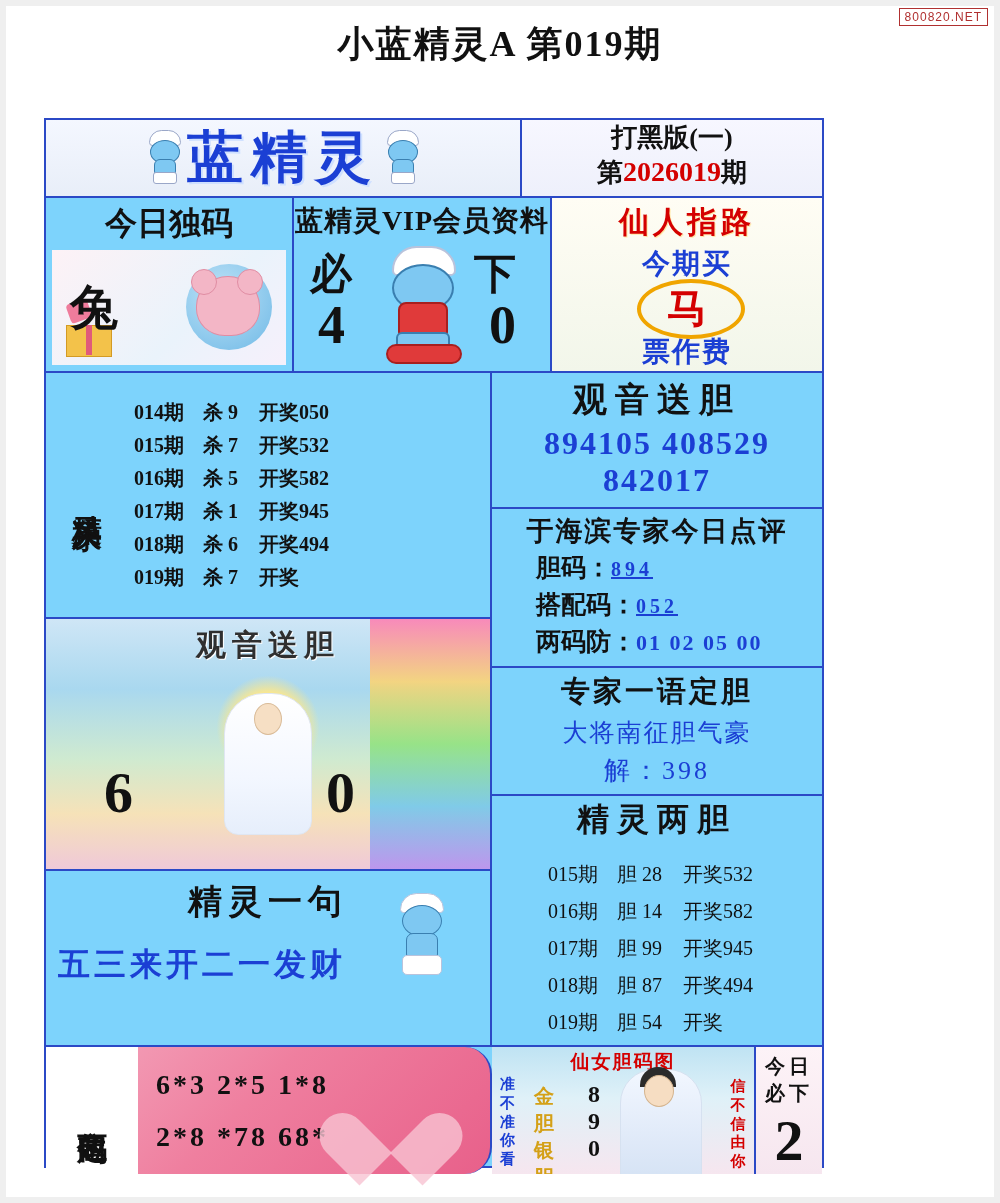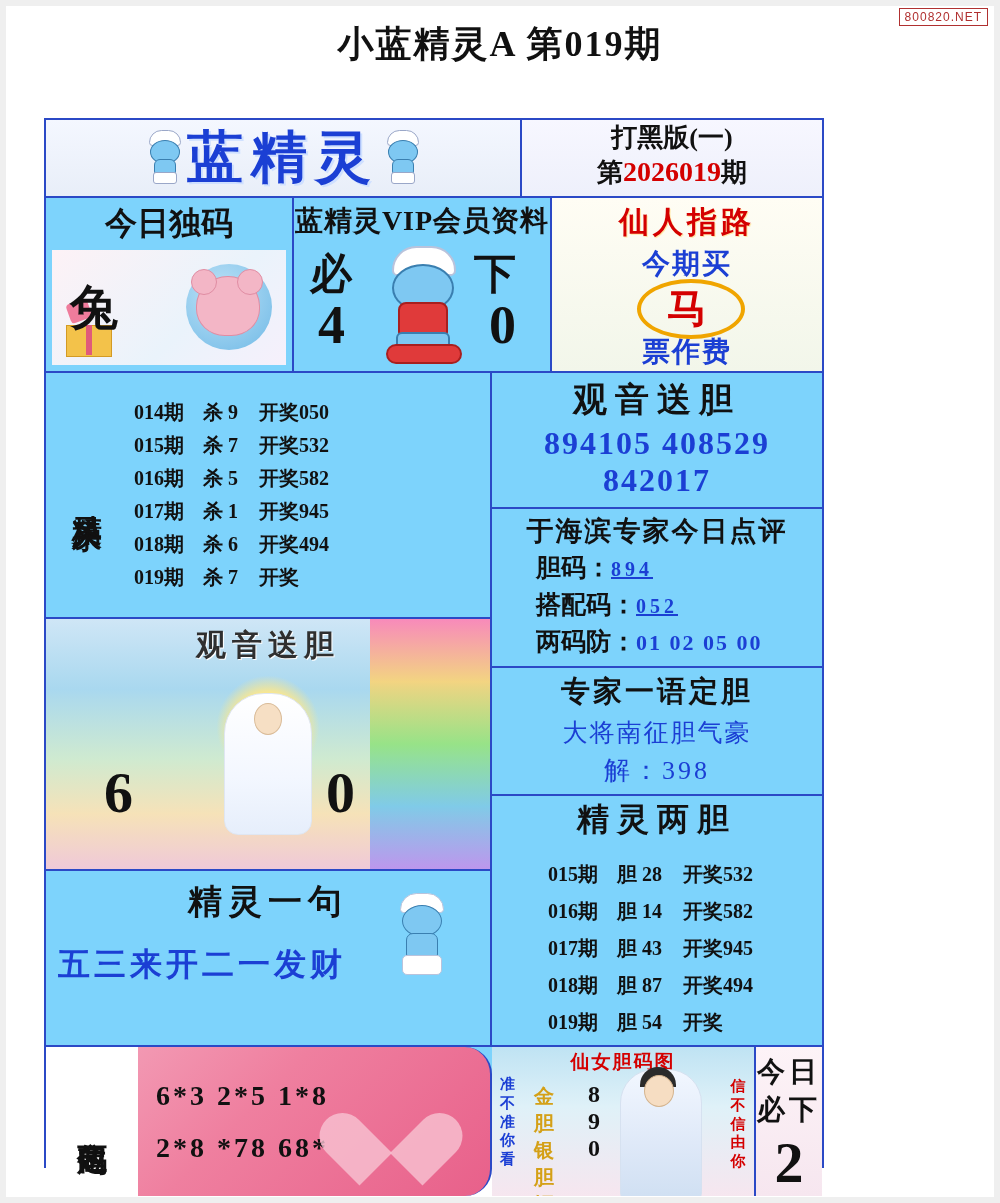--- a/index.html
+++ b/index.html
@@ -178,21 +178,21 @@
   .yuhb .line{font-size:25px;font-weight:bold;color:#111;padding:2px 0 2px 44px;}
   .yuhb .line .v{color:#1b3fd4;font-size:20px;letter-spacing:4px;text-decoration:underline;}
   .yuhb .line .v2{color:#1b3fd4;font-size:22px;letter-spacing:2px;}
   .zjyd{border-bottom:2px solid #2b49c6;padding:4px 8px 6px;text-align:center;}
   .zjyd .cap{font-size:29px;font-weight:bold;color:#111;letter-spacing:3px;}
   .zjyd .l2{font-size:25px;color:#1b3fd4;margin-top:4px;letter-spacing:2px;}
   .zjyd .l3{font-size:26px;color:#1b3fd4;margin-top:4px;letter-spacing:3px;}
   .jlld{flex:1;padding:2px 0 4px;}
   .jlld .cap{font-size:32px;font-weight:bold;text-align:center;color:#111;letter-spacing:8px;}
   .jlld .rows{margin-top:14px;padding-left:56px;}
-  .jlld .r{font-size:20px;font-weight:bold;color:#111;padding:5px 0;}
+  .jlld .r{font-size:20px;font-weight:normal;color:#111;padding:5px 0;}
   .jlld .r .s{margin-left:14px;}
   .jlld .r .o{margin-left:16px;}
   
   .bottom{display:flex;height:172px;border-top:2px solid #2b49c6;}
   .dwlm{width:444px;border-right:2px solid #2b49c6;display:flex;position:relative;
         background:linear-gradient(135deg,#f4a6bd 0%,#ef7f9f 45%,#e8608a 100%);border-radius:27px;}
   .dwlm .vt{width:92px;display:flex;align-items:center;justify-content:center;
       font-size:30px;font-weight:bold;line-height:1.15;color:#111;letter-spacing:2px;
       writing-mode:vertical-rl;text-orientation:upright;background:#fff;}
   .dwlm .codes{flex:1;display:flex;flex-direction:column;justify-content:center;padding-left:18px;}
@@ -208,21 +208,21 @@
   .fairy .midcol{position:absolute;left:42px;top:36px;font-size:20px;font-weight:bold;color:#d4a017;line-height:1.35;width:22px;}
   .fairy .rightcol{position:absolute;right:8px;top:30px;font-size:15px;font-weight:bold;color:#d40000;line-height:1.25;width:16px;text-align:center;}
   .fairy .nums{position:absolute;left:96px;top:34px;font-size:24px;font-weight:bold;color:#111;line-height:1.12;}
   .fairy .lady{position:absolute;left:128px;top:22px;width:80px;height:132px;
     background:linear-gradient(180deg,#f2f7ff 0%,#dfe9f8 55%,#cfdff2 100%);
     border-radius:34px 34px 10px 10px;border:1px solid #d6e1f0;}
   .fairy .lhead{position:absolute;left:152px;top:28px;width:28px;height:30px;border-radius:50%;background:#f6ddc2;border:1px solid #d4b48f;}
   .fairy .lhair{position:absolute;left:148px;top:20px;width:36px;height:20px;border-radius:18px 18px 0 0;background:#2b2b2b;}
   .jrbx{flex:1;display:flex;flex-direction:column;
         background:linear-gradient(180deg,#fdf3f7 0%,#f6e6ef 100%);}
-  .jrbx .cap{font-size:28px;font-weight:bold;text-align:center;color:#111;letter-spacing:4px;padding:6px 0 0;}
+  .jrbx .cap{font-size:20px;font-weight:bold;text-align:center;color:#111;letter-spacing:4px;padding:6px 0 0;}
   .jrbx .num{flex:1;display:flex;align-items:center;justify-content:center;font-size:58px;font-weight:bold;color:#111;}
 </style>
 </head>
 <body>
 
 <div class="page">
 
   <div class="watermark">800820.NET</div>
 
   <div class="title">小蓝精灵A 第019期</div>
@@ -389,21 +389,21 @@
               <span class="s">胆 28</span>
               <span class="o">开奖532</span>
             </div>
             <div class="r">
               <span>016期</span>
               <span class="s">胆 14</span>
               <span class="o">开奖582</span>
             </div>
             <div class="r">
               <span>017期</span>
-              <span class="s">胆 43</span>
+              <span class="s">胆 99</span>
               <span class="o">开奖945</span>
             </div>
             <div class="r">
               <span>018期</span>
               <span class="s">胆 87</span>
               <span class="o">开奖494</span>
             </div>
             <div class="r">
               <span>019期</span>
               <span class="s">胆 54</span>

